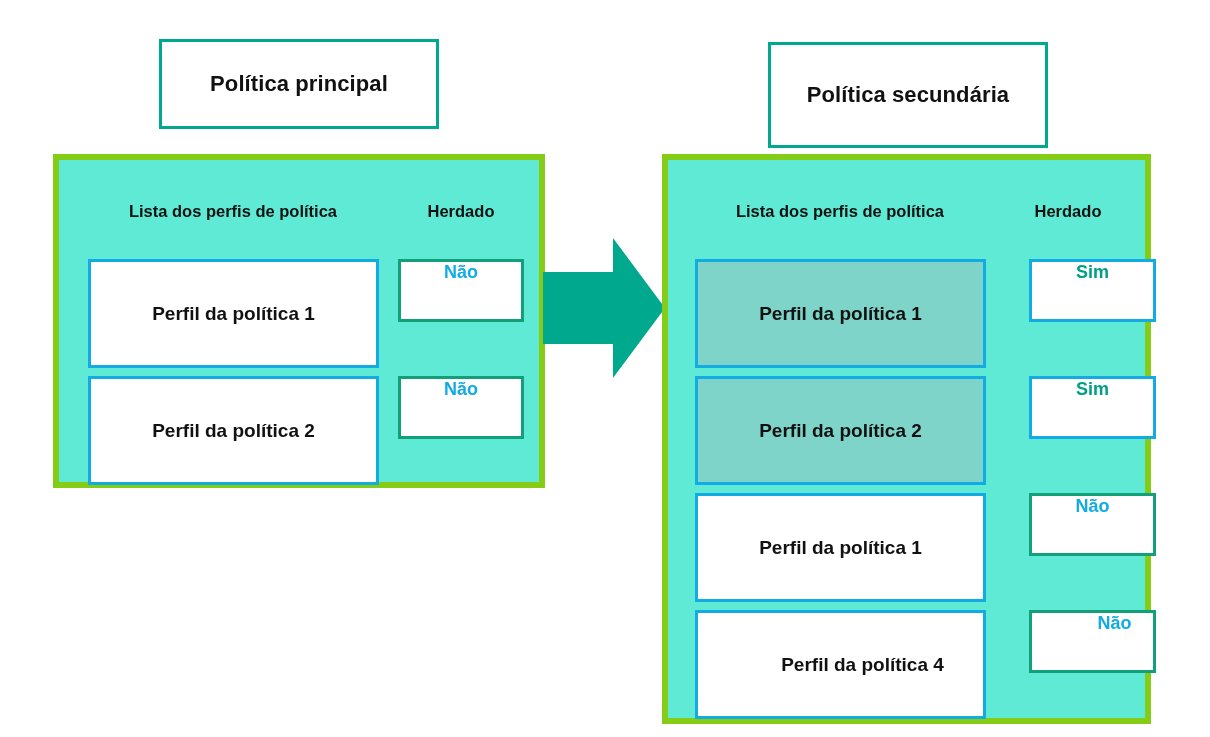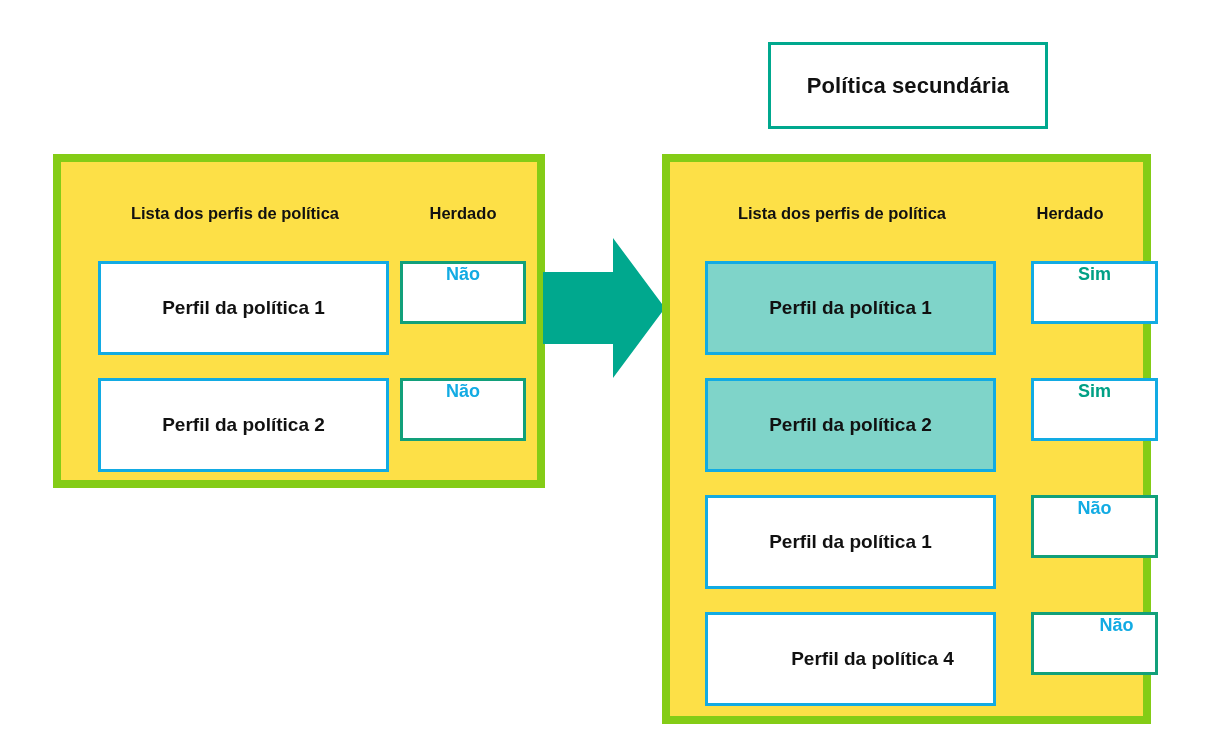--- a/index.html
+++ b/index.html
@@ -30,28 +30,28 @@
     justify-content: center;
   }
   .title-box .title-text {
     font-size: 22px;
     font-weight: bold;
     color: #111111;
     letter-spacing: 0.1px;
     white-space: nowrap;
   }
   #title-primary   { left: 159px; top: 39px; width: 280px; height: 90px; }
-  #title-secondary { left: 768px; top: 42px; width: 280px; height: 87px; }
+  #title-secondary { left: 768px; top: 42px; width: 280px; height: 106px; }
 
   
   .panel {
     position: absolute;
     box-sizing: border-box;
-    border: 8px solid #84cc16;
-    background: #fde047;
+    border: 6px solid #84cc16;
+    background: #5eead4;
   }
   #panel-primary   { left: 53px;  top: 154px; width: 492px; height: 334px; }
   #panel-secondary { left: 662px; top: 154px; width: 489px; height: 570px; }
 
   .col-headers {
     position: absolute;
     top: 0;
     left: 0;
     right: 0;
     height: 0;
@@ -72,22 +72,21 @@
   #panel-secondary .hdr-list    { left: 27px;  top: 42px;  width: 290px; }
   #panel-secondary .hdr-inherit { left: 337px; top: 42px;  width: 126px; }
   .profile-box {
     position: absolute;
     box-sizing: border-box;
     border: 3px solid #12abe3;
     background: #ffffff;
     display: flex;
     align-items: center;
     justify-content: center;
-    height: 94px;
-    margin-left: 8px;
+    height: 109px;
   }
   .profile-box.selected {
     background: #7fd4c9;
   }
   .profile-label {
     font-size: 19px;
     font-weight: bold;
     color: #111111;
     white-space: nowrap;
   }
@@ -131,20 +130,23 @@
     top: 238px;
     width: 122px;
     height: 140px;
   }
 </style>
 </head>
 <body>
 
 <div id="canvas">
 
+  <div class="title-box" id="title-primary">
+    <span class="title-text">Política principal</span>
+  </div>
 
   <div class="title-box" id="title-secondary">
     <span class="title-text">Política secundária</span>
   </div>
 
   <div class="panel" id="panel-primary">
 
     <div class="col-headers">
       <div class="col-header hdr-list">Lista dos perfis de política</div>
       <div class="col-header hdr-inherit">Herdado</div>

